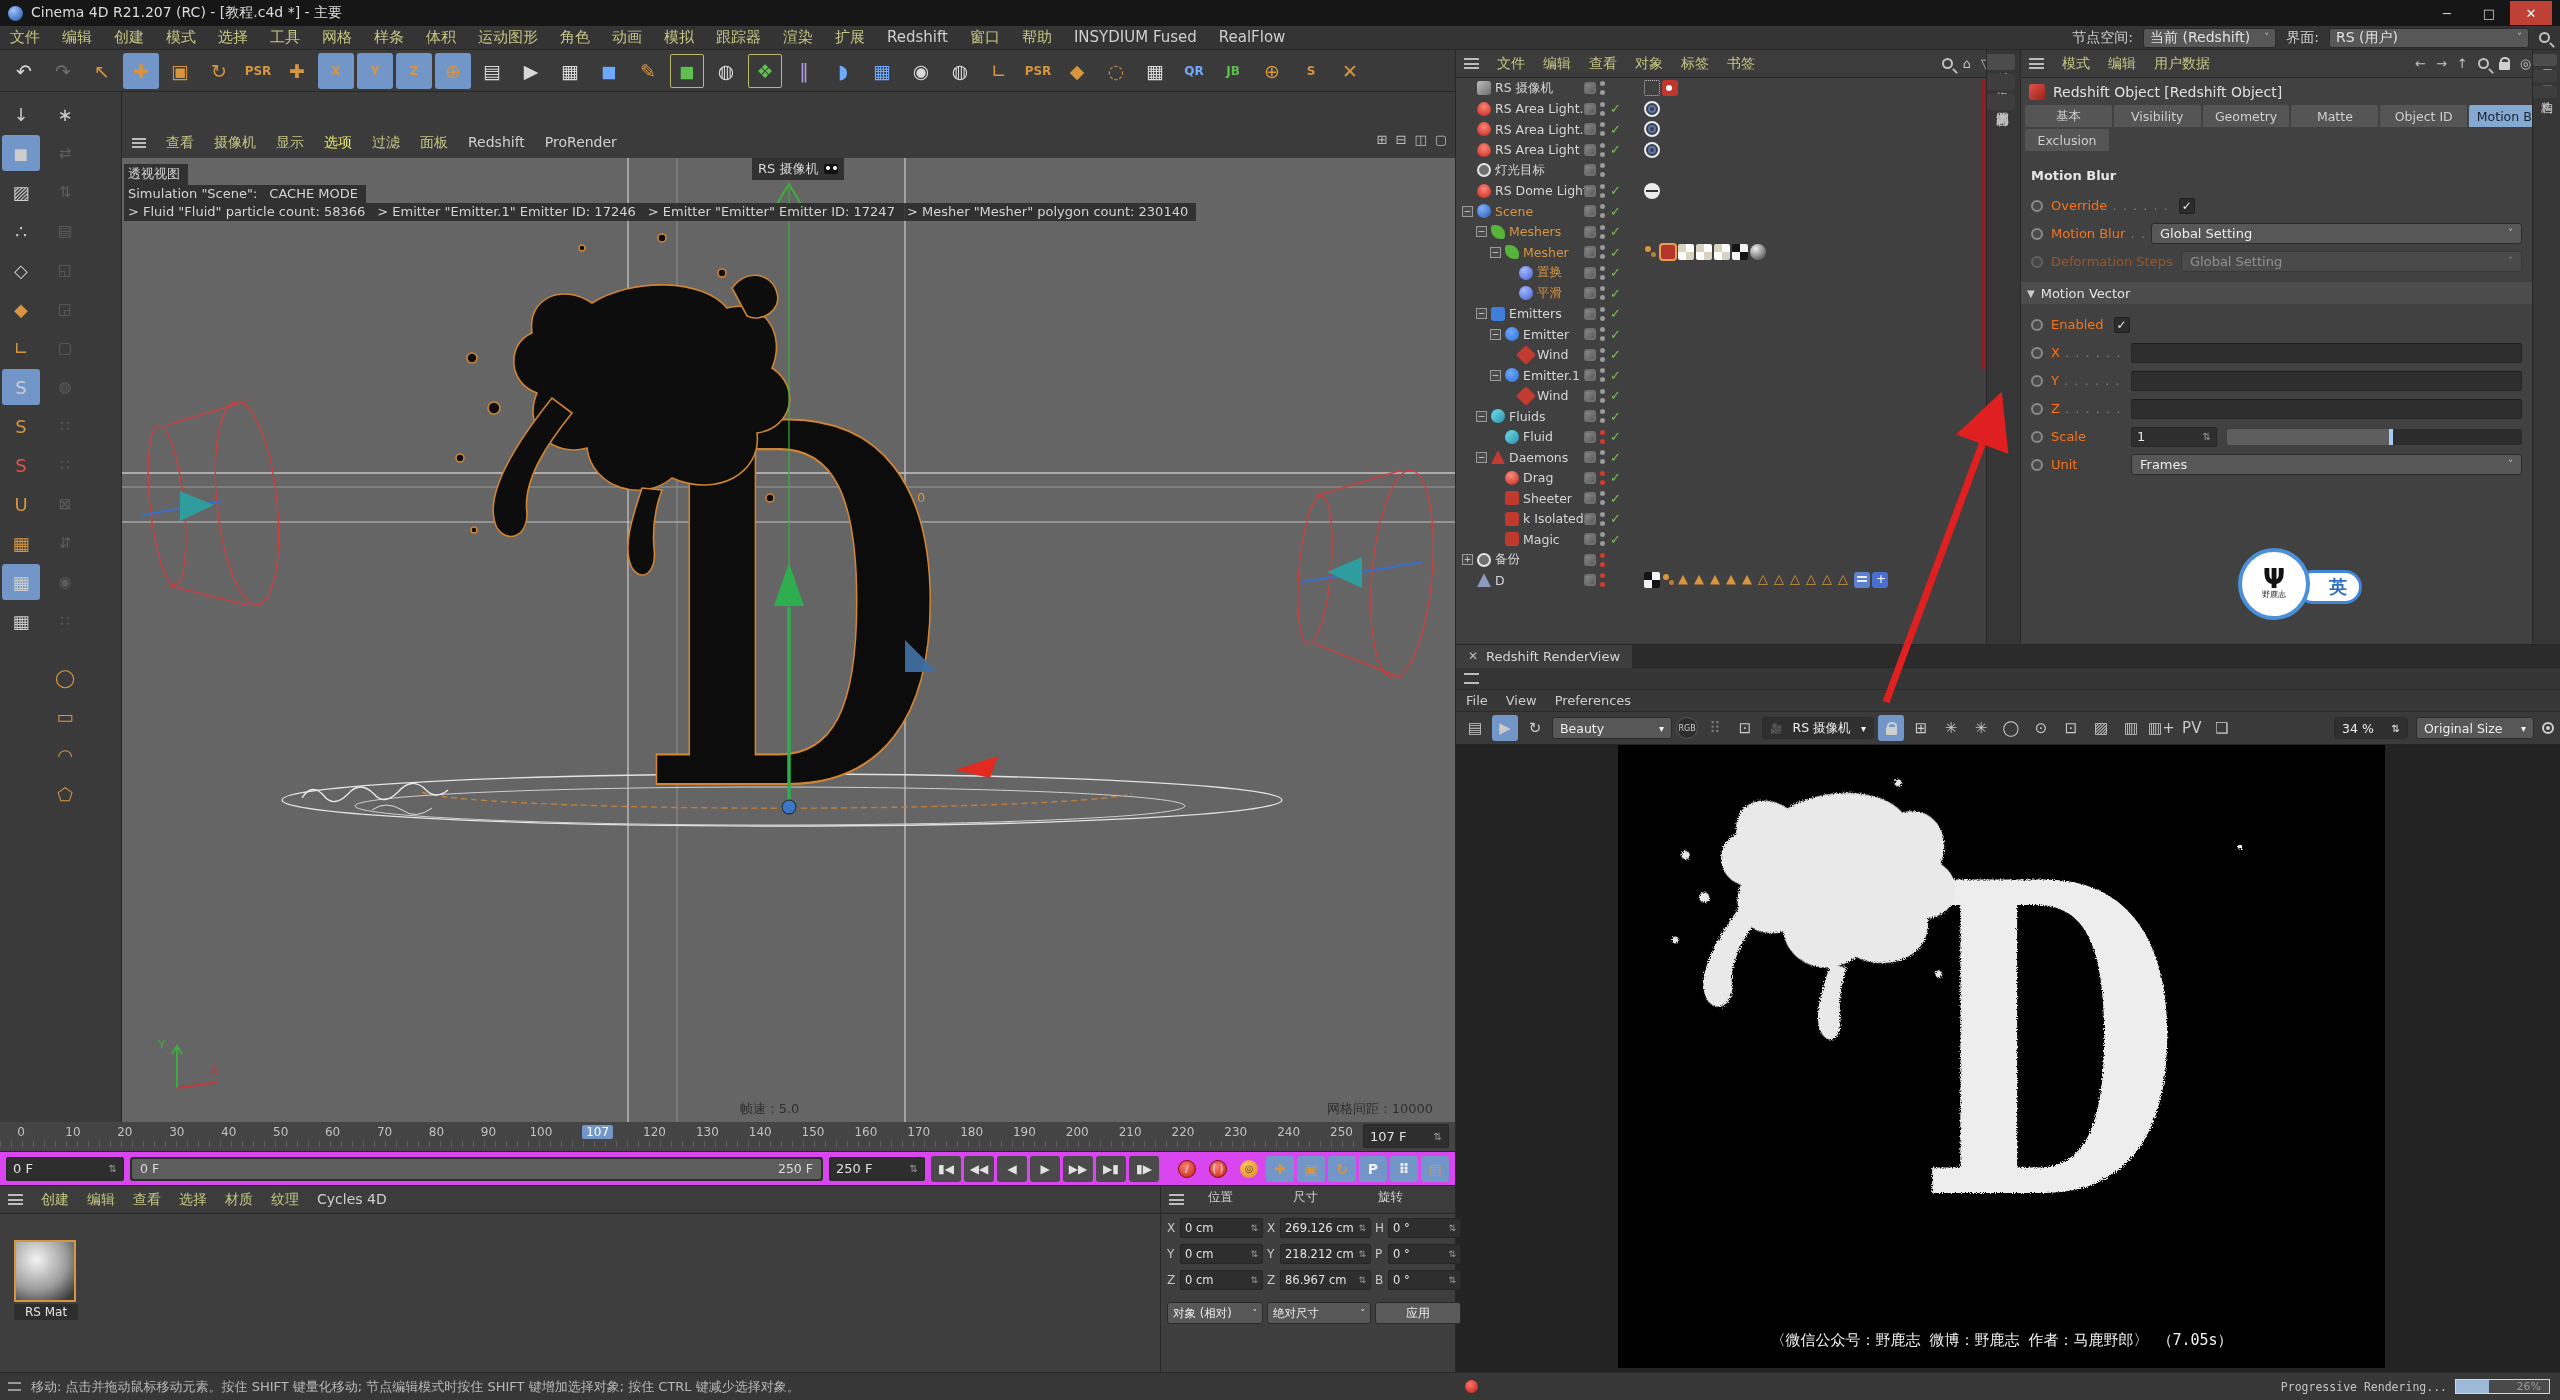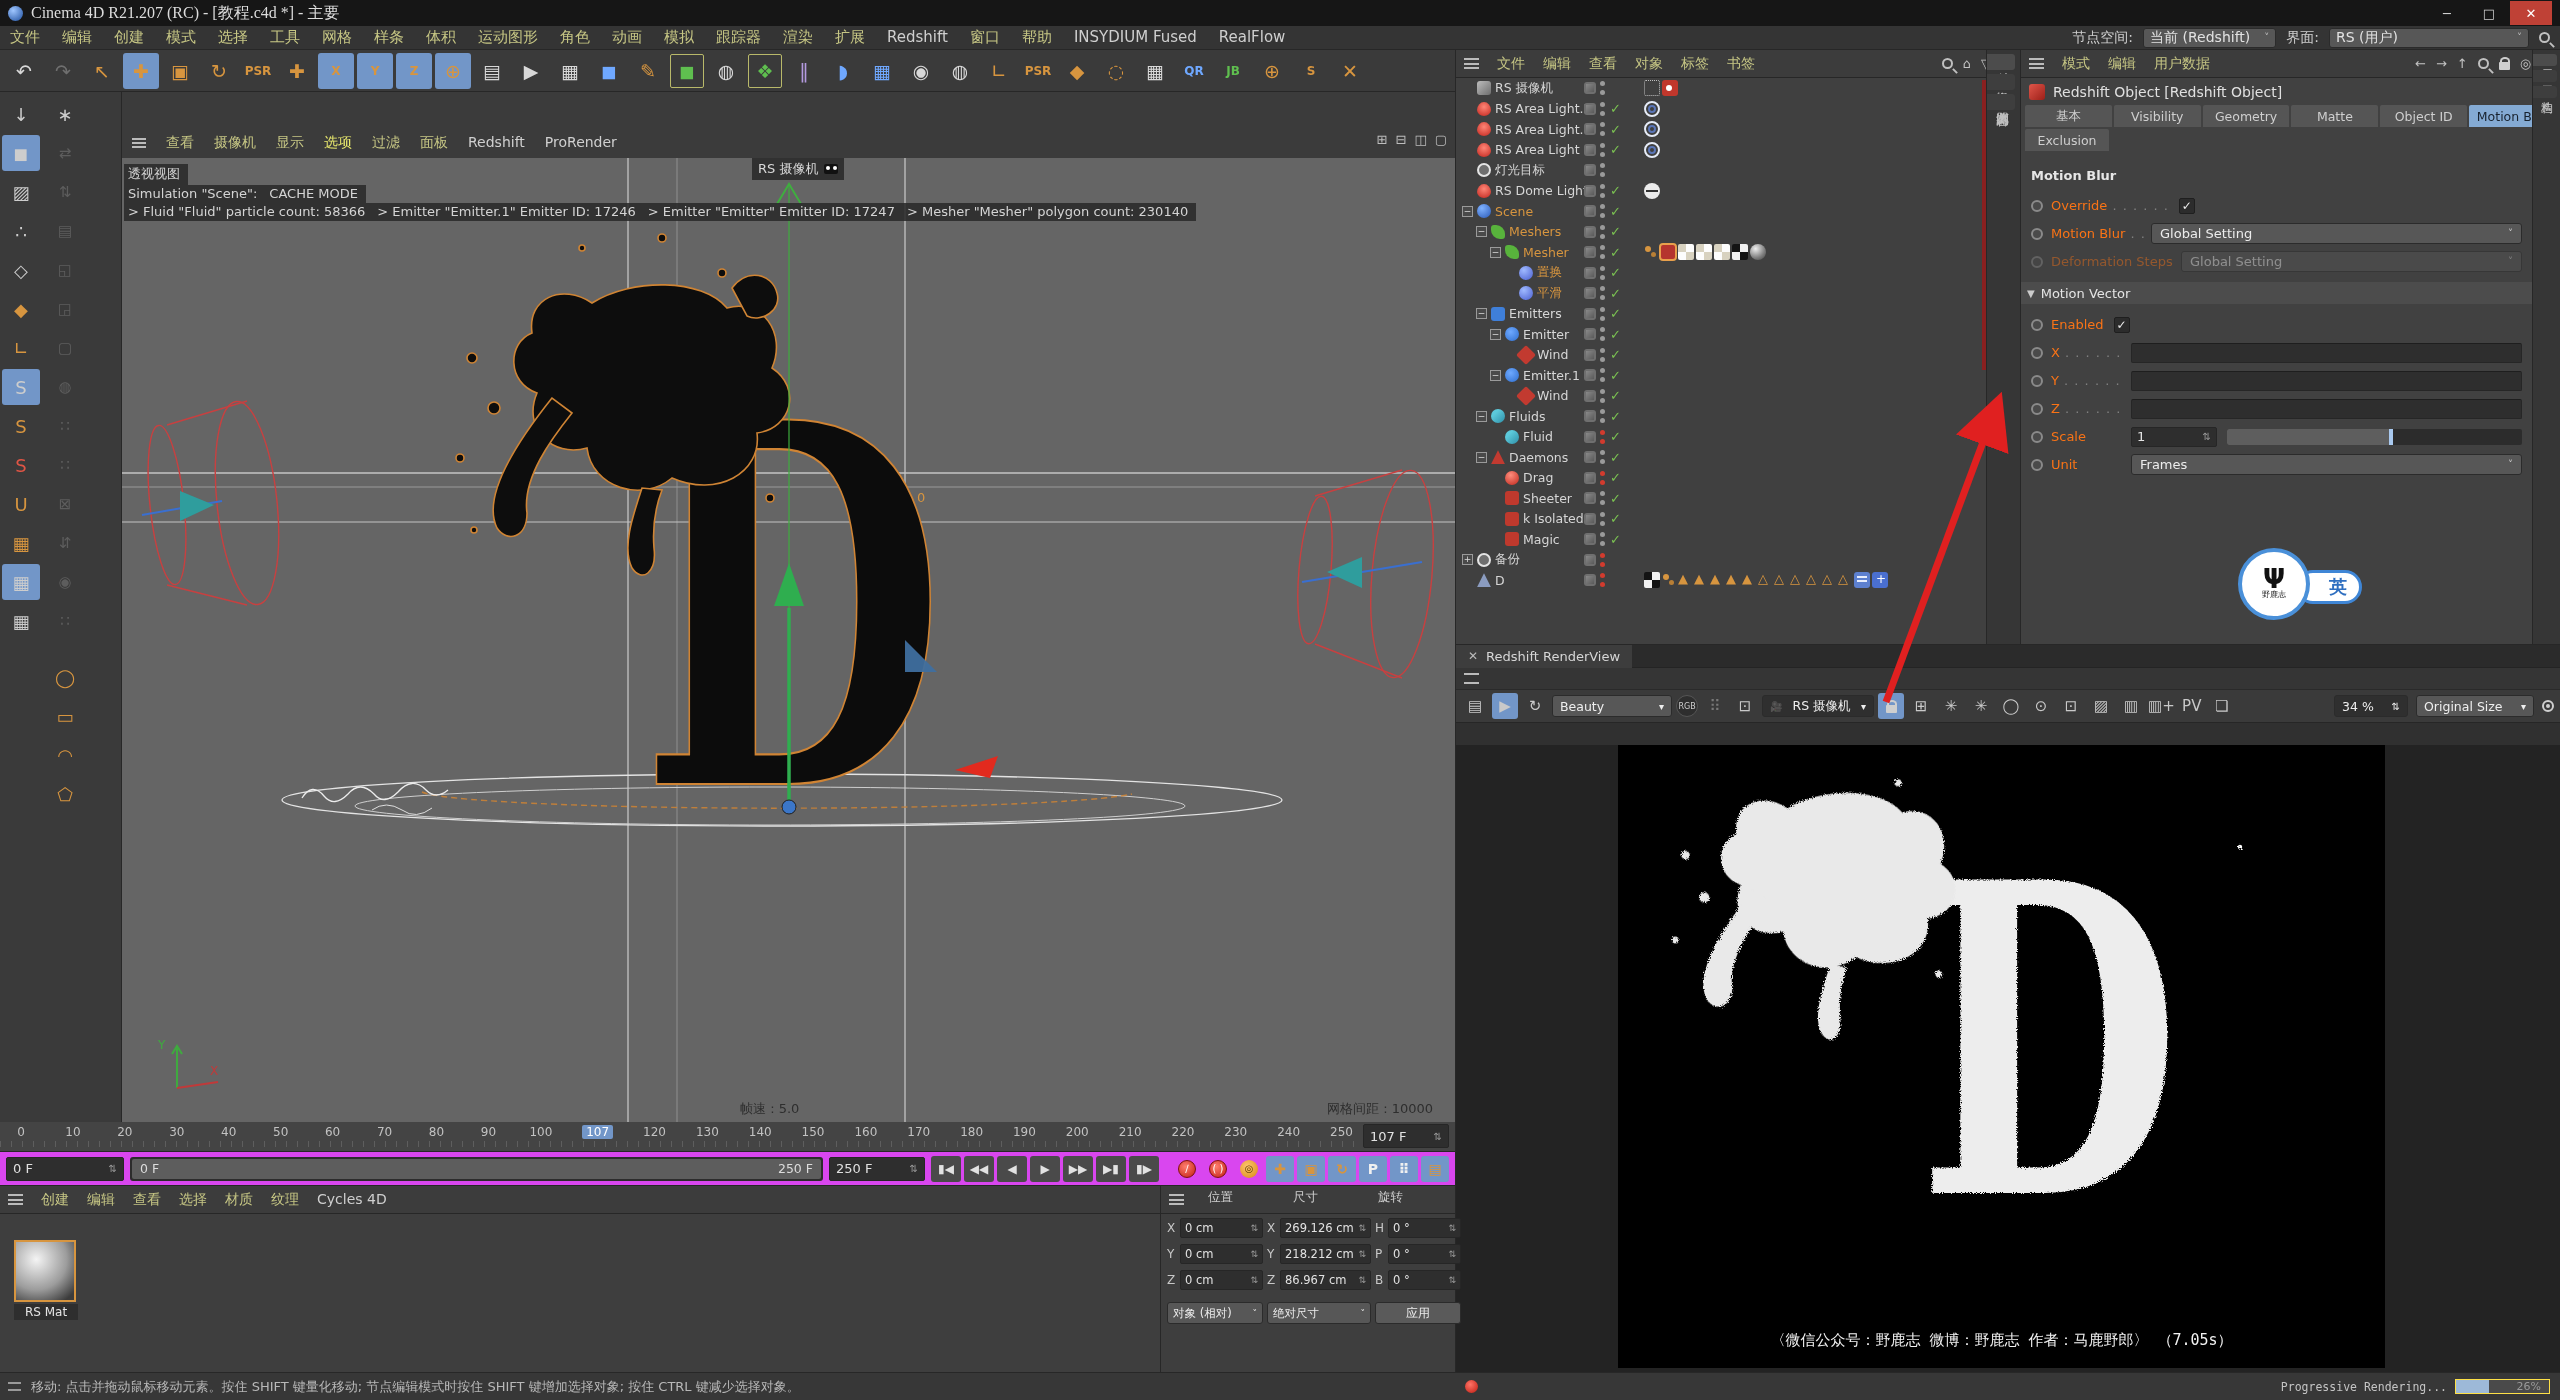--- a/index.html
+++ b/index.html
@@ -8,21 +8,21 @@
   --field:#2d2d2d; --drop:#575757; --green:#7ac152; --red:#c23d3d; --vp:#656565;
 }
 *{box-sizing:border-box; margin:0; padding:0;}
 html,body{width:2560px;height:1400px;overflow:hidden;}
 body{background:var(--bg);font-family:"DejaVu Sans","Liberation Sans",sans-serif;color:var(--txt);font-size:14px;position:relative;}
 .abs{position:absolute;}
 
 
 #titlebar{left:0;top:0;width:2560px;height:26px;background:#161616;display:flex;align-items:center;padding:0 8px;gap:8px;}
 #titlebar .logo{width:15px;height:15px;border-radius:50%;background:radial-gradient(circle at 35% 30%,#9fc6ff,#1d4e9e);}
-#titlebar .ttl{color:#dcdcdc;font-size:16px;font-family:Liberation Serif, serif;}
+#titlebar .ttl{color:#dcdcdc;font-size:14px;}
 #titlebar .winbtns{margin-left:auto;display:flex;}
 .winbtn{width:42px;height:24px;display:flex;align-items:center;justify-content:center;color:#cfcfcf;font-size:13px;}
 .winbtn.close{background:#bf4136;color:#fff;}
 
 
 #menubar{left:0;top:26px;width:2560px;height:24px;background:#343434;border-bottom:1px solid var(--line);display:flex;align-items:center;padding:0 10px;}
 #menubar .menus{display:flex;gap:22px;font-size:15px;}
 .m-y{color:var(--yel);} .m-w{color:#cfcfcf;}
 #menubar .right{margin-left:auto;display:flex;align-items:center;gap:10px;font-size:14px;color:#cfcfcf;}
 .mini-drop{background:var(--drop);border:1px solid #2b2b2b;border-radius:3px;height:20px;display:flex;align-items:center;padding:0 6px;gap:14px;color:#e2e2e2;}
@@ -1051,20 +1051,26 @@
 <div id="rv" class="abs">
   <div id="rv-tabbar">
     <div id="rv-tab">
       <span class="x">✕</span>
       <span>Redshift RenderView</span>
     </div>
   </div>
   <div id="rv-ham">
       <span class="burger" style="width:15px;height:11px;border-top:2px solid #bbb;border-bottom:2px solid #bbb;position:relative"></span>
     </div>
+  <div id="rv-menu">
+
+  <span>File</span>
+      <span>View</span>
+      <span>Preferences</span>
+    </div>
   <div id="rv-tools">
     <span style="display:flex;gap:4px">
 
     <span class="rvbtn">▤</span>
         <span class="rvbtn sel">▶</span>
         <span class="rvbtn">↻</span>
       </span>
     <span class="rv-drop" style="width:120px">
       <span>Beauty</span>
         <span style="margin-left:auto;font-size:10px">▾</span>

